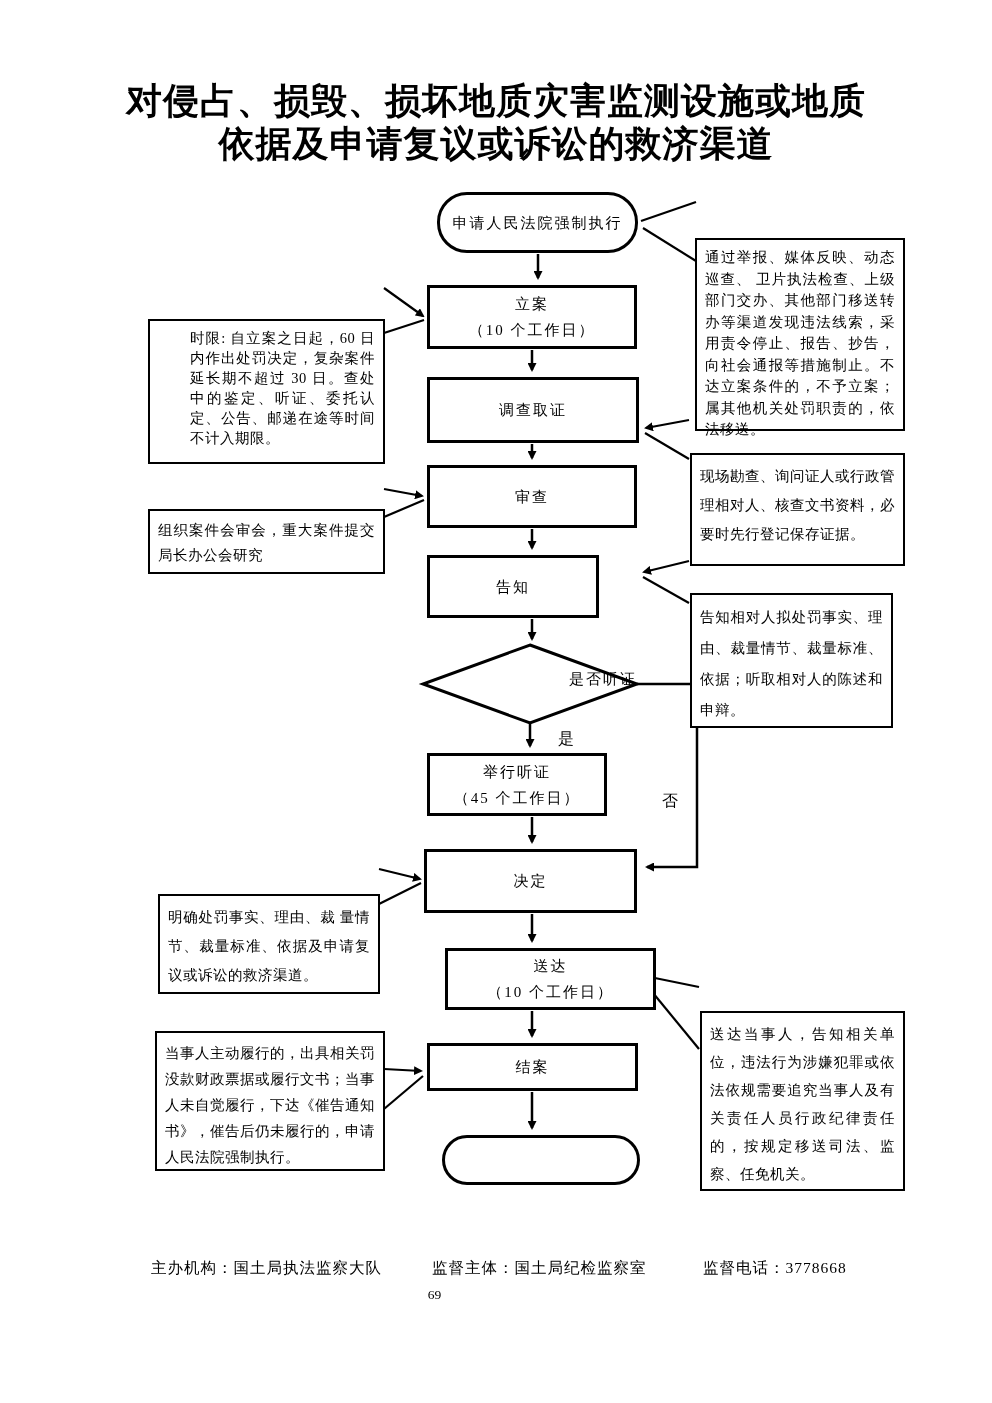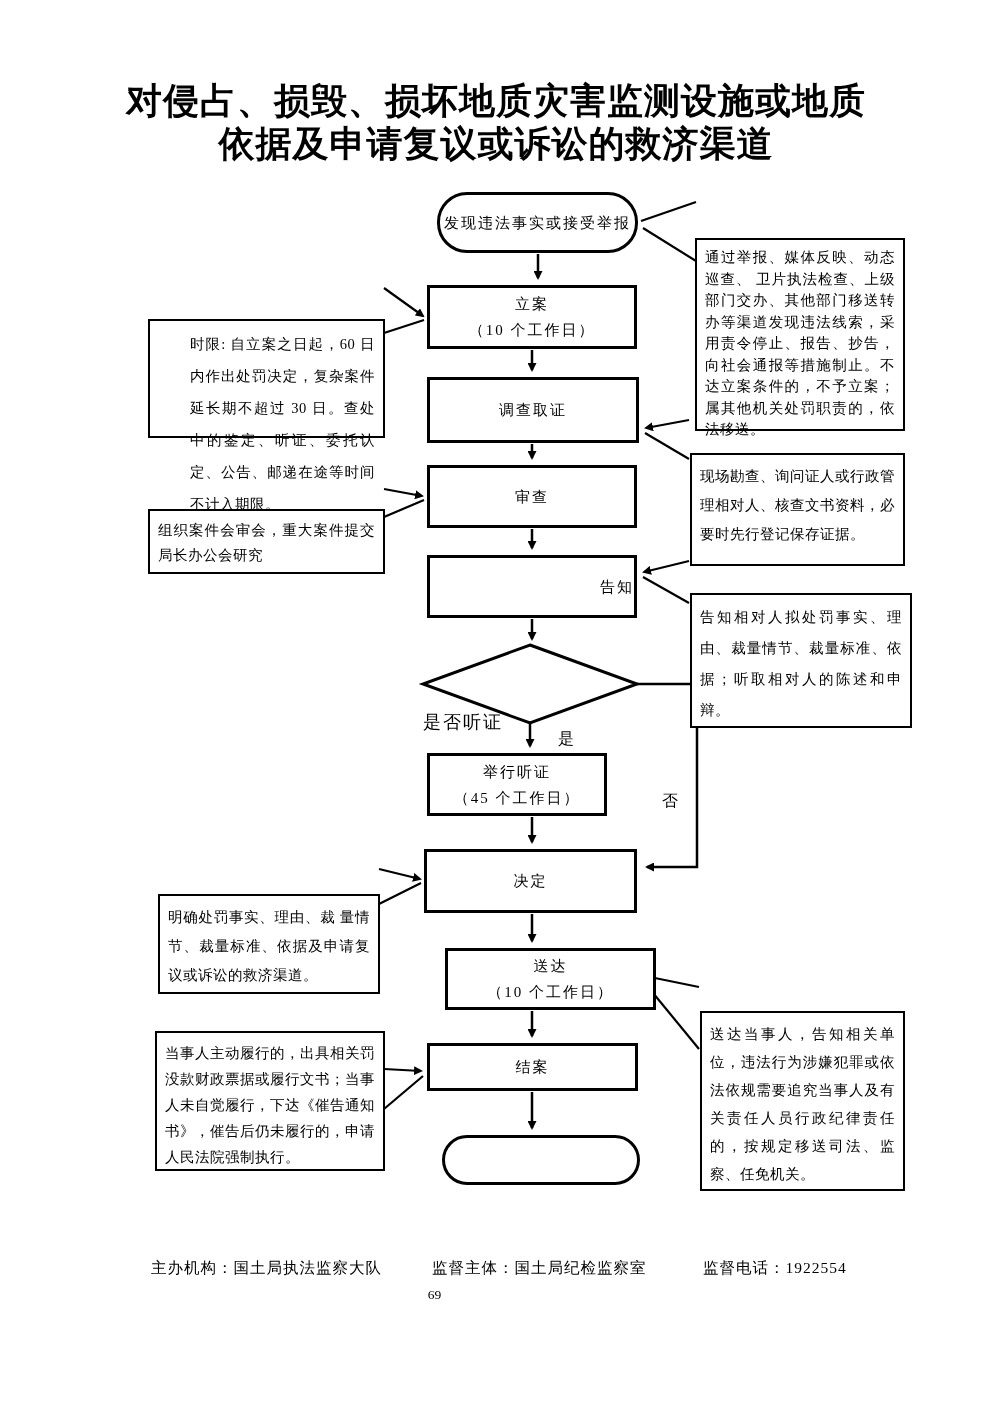--- a/index.html
+++ b/index.html
@@ -24,22 +24,22 @@
   .stadium{border-radius:30px;}
   .note{
     position:absolute;background:#fff;border:2px solid #000;
     box-sizing:border-box;font-size:14.5px;text-align:justify;
     padding:7px 8px;letter-spacing:0.5px;margin-top:46px;
   }
   .branch-label{
     position:absolute;font-size:16px;letter-spacing:1px;
   }
   .diamond-label{
-    position:absolute;left:423px;top:670px;width:214px;text-align:left;
-    font-size:18px;letter-spacing:2px;margin-top:40px;
+    position:absolute;left:423px;top:670px;width:214px;text-align:right;
+    font-size:15px;letter-spacing:2px;
   }
   .footer{position:absolute;top:1258px;font-size:15.5px;letter-spacing:1px;}
   .pageno{
     position:absolute;left:0;top:1287px;width:869px;text-align:center;
     font-size:13.5px;
   }
 </style>
 </head>
 <body>
 
@@ -87,37 +87,37 @@
       <line x1="379" y1="869" x2="420" y2="879" marker-end="url(#ah)"></line>
       <line x1="379" y1="904" x2="421" y2="883"></line>
       <line x1="699" y1="987" x2="645" y2="976" marker-end="url(#ah)"></line>
       <line x1="699" y1="1049" x2="644" y2="982"></line>
       <line x1="384" y1="1069" x2="421" y2="1071" marker-end="url(#ah)"></line>
       <line x1="384" y1="1109" x2="423" y2="1076"></line>
     </g>
   </svg>
 
   <div class="node stadium" style="left:437px;top:192px;width:201px;height:61px;">
-    <span>发现违法事实或接受举报</span>
+    <span>申请人民法院强制执行</span>
   </div>
 
   <div class="node" style="left:427px;top:285px;width:210px;height:64px;">
     <span>立案</span>
     <span>（10 个工作日）</span>
   </div>
 
   <div class="node" style="left:427px;top:377px;width:212px;height:66px;">
     <span>调查取证</span>
   </div>
 
   <div class="node" style="left:427px;top:465px;width:210px;height:63px;">
     <span>审查</span>
   </div>
 
-  <div class="node" style="left:427px;top:555px;width:210px;height:63px;align-items:flex-end;">
+  <div class="node" style="left:427px;top:555px;width:172px;height:63px;">
     <span>告知</span>
   </div>
 
   <div class="diamond-label">是否听证</div>
   <div class="branch-label" style="left:558px;top:729px;">是</div>
   <div class="branch-label" style="left:662px;top:791px;">否</div>
 
   <div class="node" style="left:427px;top:753px;width:180px;height:63px;">
     <span>举行听证</span>
     <span>（45 个工作日）</span>
@@ -135,33 +135,33 @@
   <div class="node" style="left:427px;top:1043px;width:211px;height:48px;">
     <span>结案</span>
   </div>
 
   <div class="node stadium" style="left:442px;top:1135px;width:198px;height:50px;">
     <span></span>
   </div>
 
   <div class="note" style="left:695px;top:192px;width:210px;height:193px;line-height:21.5px;">通过举报、媒体反映、动态巡查、 卫片执法检查、上级部门交办、其他部门移送转办等渠道发现违法线索，采用责令停止、报告、抄告，向社会通报等措施制止。不达立案条件的，不予立案；属其他机关处罚职责的，依法移送。</div>
 
-  <div class="note" style="left:148px;top:273px;width:237px;height:119px;line-height:32px;padding-left:40px;">时限: 自立案之日起，60 日内作出处罚决定，复杂案件延长期不超过 30 日。查处中的鉴定、听证、委托认定、公告、邮递在途等时间不计入期限。</div>
+  <div class="note" style="left:148px;top:273px;width:237px;height:145px;line-height:20px;padding-left:40px;">时限: 自立案之日起，60 日内作出处罚决定，复杂案件延长期不超过 30 日。查处中的鉴定、听证、委托认定、公告、邮递在途等时间不计入期限。</div>
 
   <div class="note" style="left:148px;top:463px;width:237px;height:65px;line-height:25px;">组织案件会审会，重大案件提交局长办公会研究</div>
 
   <div class="note" style="left:690px;top:407px;width:215px;height:113px;line-height:29px;">现场勘查、询问证人或行政管理相对人、核查文书资料，必要时先行登记保存证据。</div>
 
-  <div class="note" style="left:690px;top:547px;width:222px;height:135px;line-height:31px;">告知相对人拟处罚事实、理由、裁量情节、裁量标准、依据；听取相对人的陈述和申辩。</div>
+  <div class="note" style="left:690px;top:547px;width:203px;height:135px;line-height:31px;">告知相对人拟处罚事实、理由、裁量情节、裁量标准、依据；听取相对人的陈述和申辩。</div>
 
   <div class="note" style="left:158px;top:848px;width:222px;height:100px;line-height:29px;">明确处罚事实、理由、裁 量情节、裁量标准、依据及申请复议或诉讼的救济渠道。</div>
 
   <div class="note" style="left:700px;top:965px;width:205px;height:180px;line-height:28px;">送达当事人，告知相关单位，违法行为涉嫌犯罪或依法依规需要追究当事人及有关责任人员行政纪律责任的，按规定移送司法、监察、任免机关。</div>
 
   <div class="note" style="left:155px;top:985px;width:230px;height:140px;line-height:26px;">当事人主动履行的，出具相关罚没款财政票据或履行文书；当事人未自觉履行，下达《催告通知书》，催告后仍未履行的，申请人民法院强制执行。</div>
 
   <div class="footer" style="left:151px;">主办机构：国土局执法监察大队</div>
   <div class="footer" style="left:432px;">监督主体：国土局纪检监察室</div>
-  <div class="footer" style="left:703px;">监督电话：1922554</div>
+  <div class="footer" style="left:703px;">监督电话：3778668</div>
 
   <div class="pageno">69</div>
 
 </div>
 
 </body></html>

